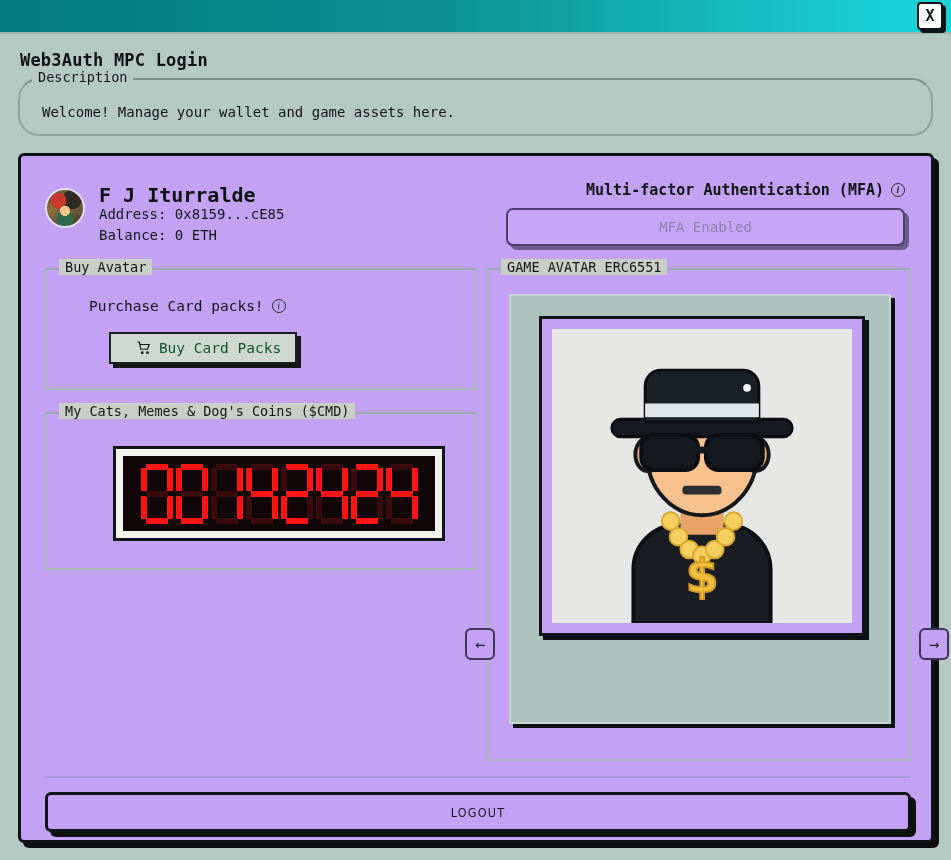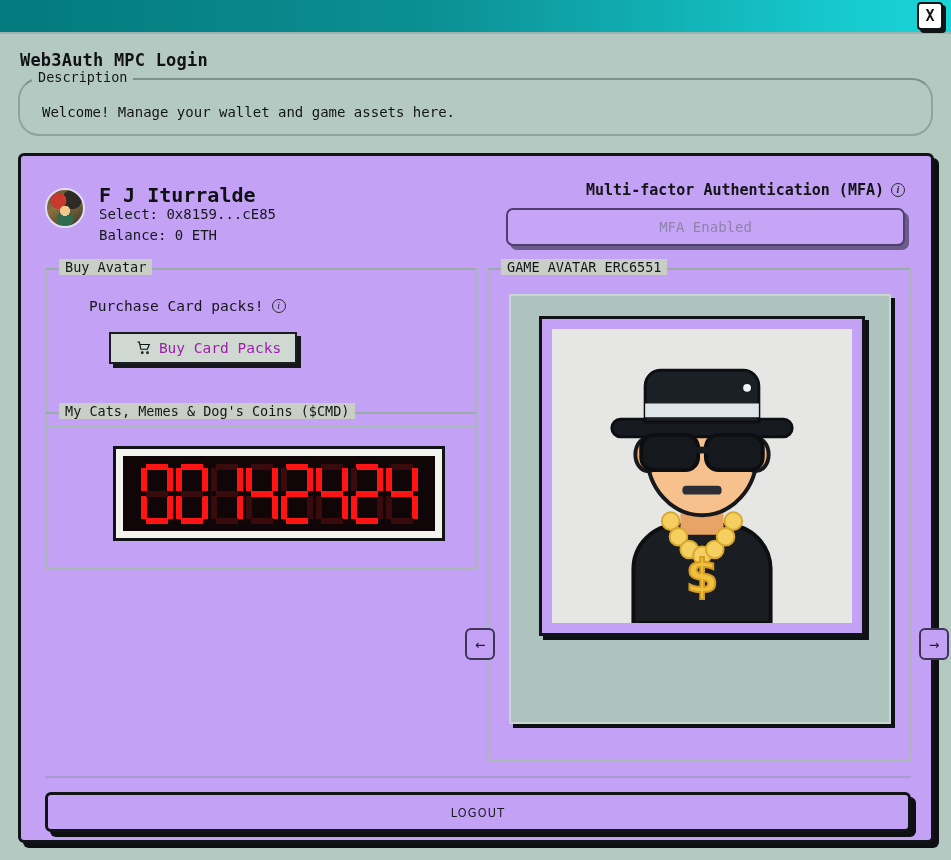--- a/index.html
+++ b/index.html
@@ -126,36 +126,36 @@
     border-top-color: #9bacA8;
   }
   .sub > .legend {
     position: absolute; top: -11px; left: 12px;
     background: #c9cfc7;
     padding: 0 6px;
     font-size: 13.5px; color: #13171a;
     white-space: nowrap;
   }
 
-  .g-buy    { left: 24px;  top: 112px; width: 432px; height: 159px; }
+  .g-buy    { left: 24px;  top: 112px; width: 432px; height: 122px; }
   .g-coins  { left: 24px;  top: 256px; width: 432px; height: 158px; }
   .g-tourn  { left: 24px;  top: 425px; width: 432px; height: 180px; }
   .g-game   { left: 466px; top: 112px; width: 424px; height: 493px; }
 
   .buy-text {
     position: absolute; left: 42px; top: 28px;
     font-size: 14.5px; color: #15181b;
     display: flex; align-items: center; gap: 8px;
   }
   .btn-3d {
     background: #cfd9d2;
     border: 2px solid #1b1e21;
     box-shadow: 4px 4px 0 #15181b;
     font-family: "DejaVu Sans Mono", "Liberation Mono", monospace;
-    font-size: 14.5px; color: #a21caf;
+    font-size: 14.5px; color: #14532d;
     display: flex; align-items: center; justify-content: center; gap: 8px;
     cursor: pointer;
     padding-left: 12px;
   }
   .buy-btn {
     position: absolute; left: 62px; top: 62px;
     width: 188px; height: 32px;
   }
 
   
@@ -269,21 +269,21 @@
 
   <div class="group desc-group">
     <span class="legend">Description</span>
     <div class="desc-text">Welcome! Manage your wallet and game assets here.</div>
   </div>
 
   <div class="panel">
 
     <div class="avatar-thumb"></div>
     <div class="profile-name">F J Iturralde</div>
-    <div class="profile-addr">Select: 0x8159...cE85</div>
+    <div class="profile-addr">Address: 0x8159...cE85</div>
     <div class="profile-bal">Balance: 0 ETH</div>
 
     <div class="mfa-label">
       <span>Multi-factor Authentication (MFA)</span>
       <span class="info-ico">i</span>
     </div>
     <div class="mfa-btn">MFA Enabled</div>
 
     <div class="sub g-buy">
       <span class="legend">Buy Avatar</span>

